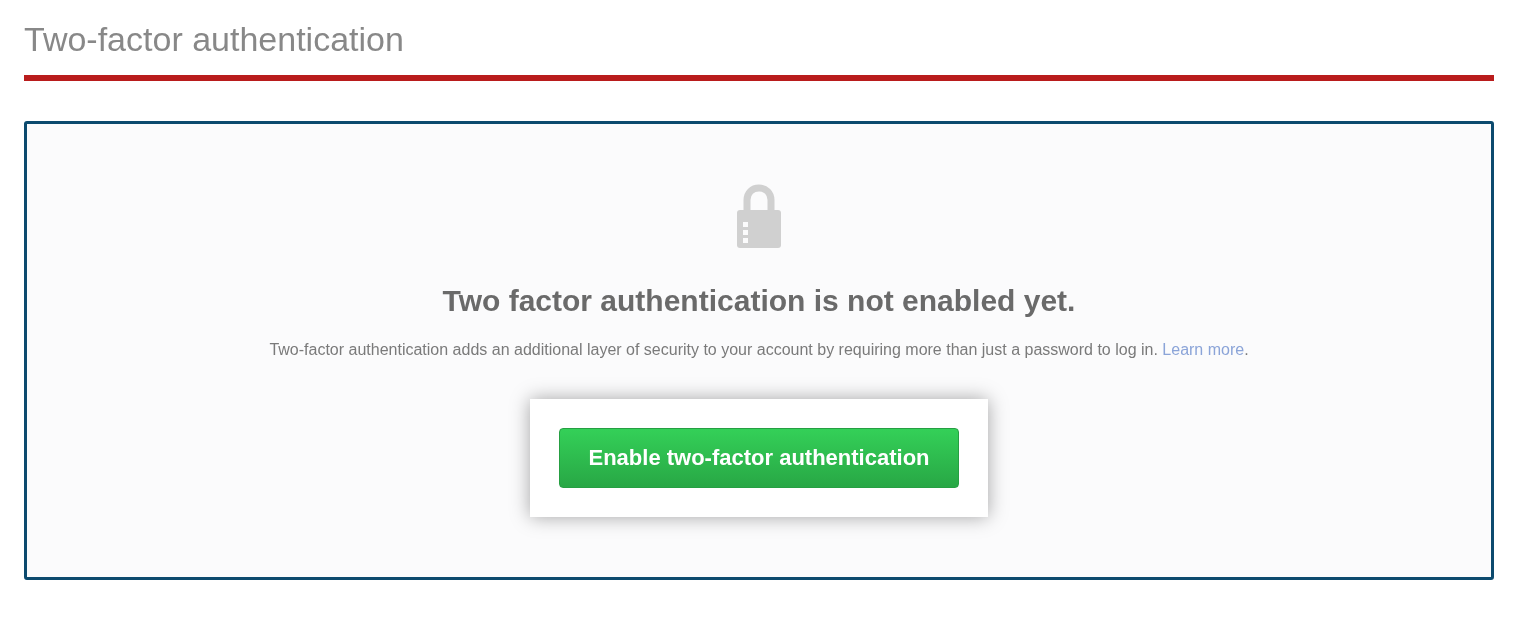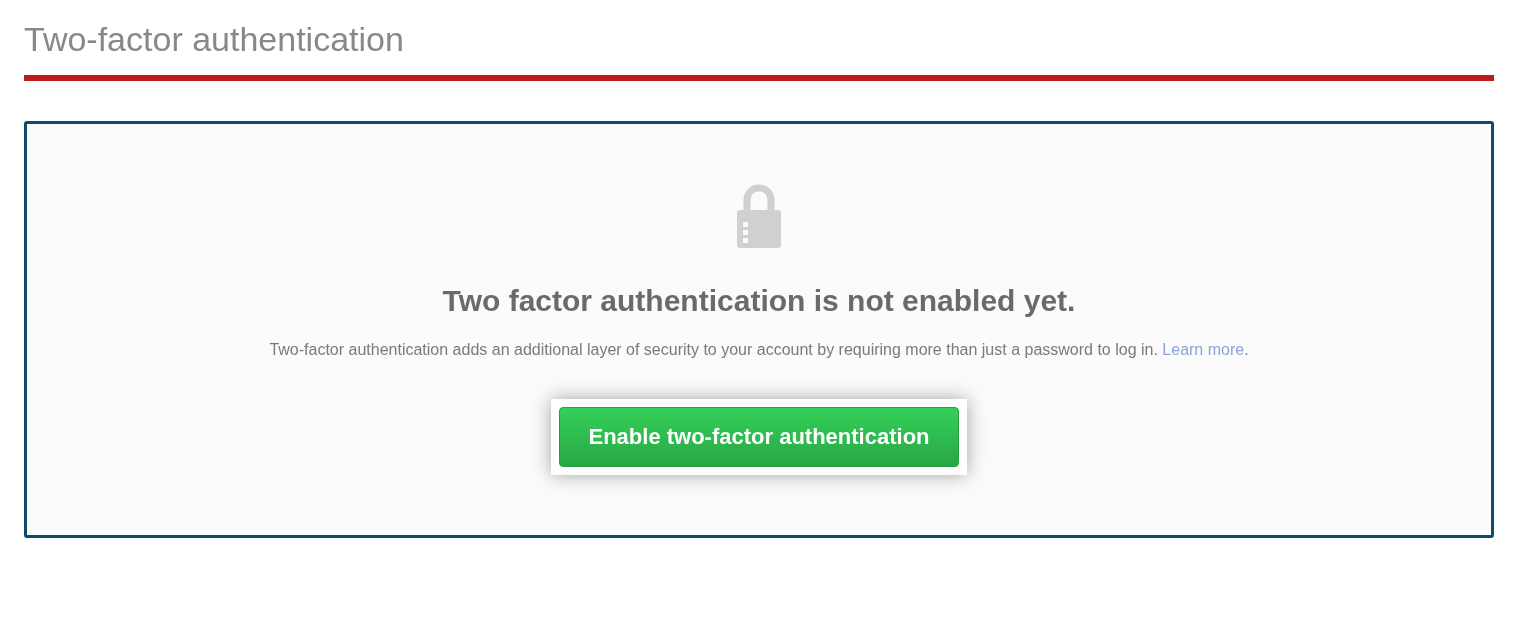--- a/index.html
+++ b/index.html
@@ -46,21 +46,21 @@
       max-width: 1320px;
       margin: 0 auto 36px auto;
     }
     .panel-desc .learn-more {
       color: #8ba4d8;
       text-decoration: none;
       cursor: pointer;
     }
     .button-wrap {
       display: inline-block;
-      padding: 8px;
+      padding: 29px;
       background: #ffffff;
       box-shadow: 0 0 18px rgba(0,0,0,0.35);
     }
     .enable-button {
       display: inline-block;
       padding: 16px 28px;
       font-size: 22px;
       font-weight: 600;
       color: #ffffff;
       background: linear-gradient(#34d058, #28a745);

